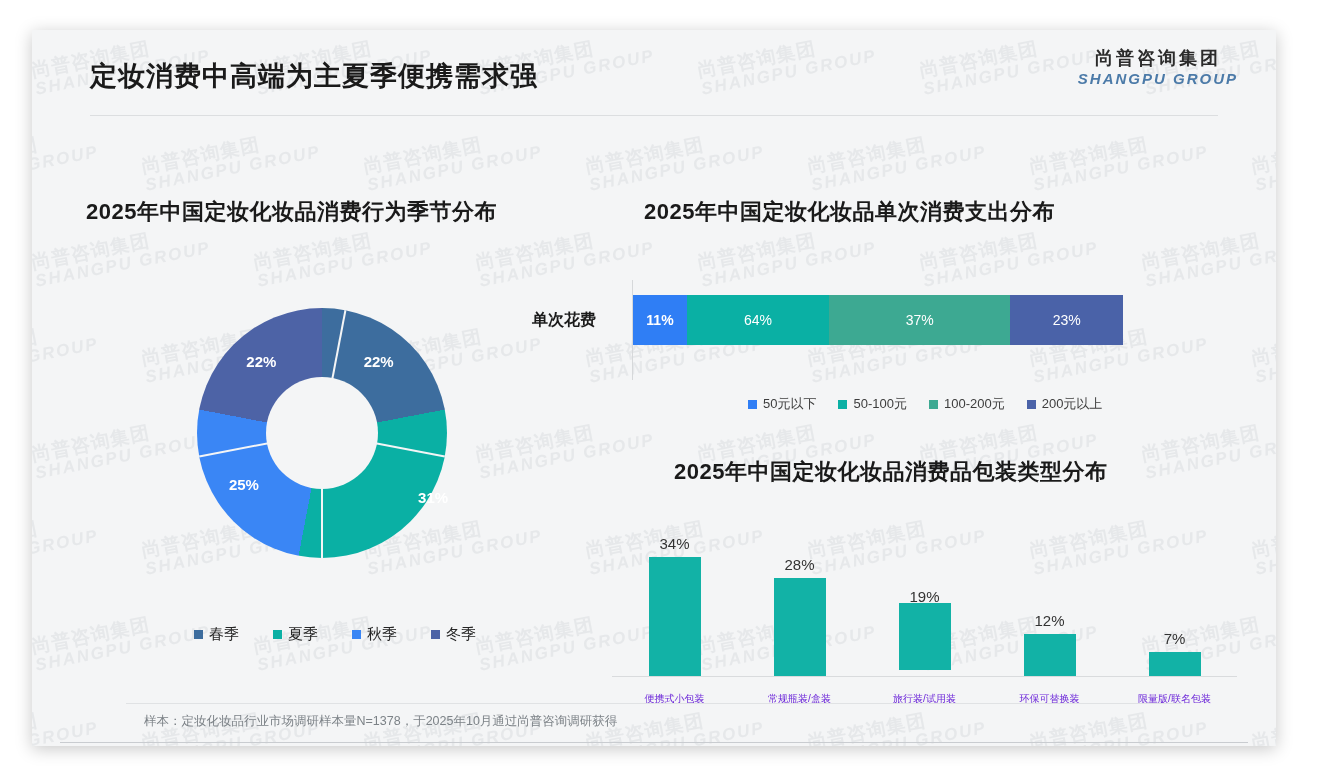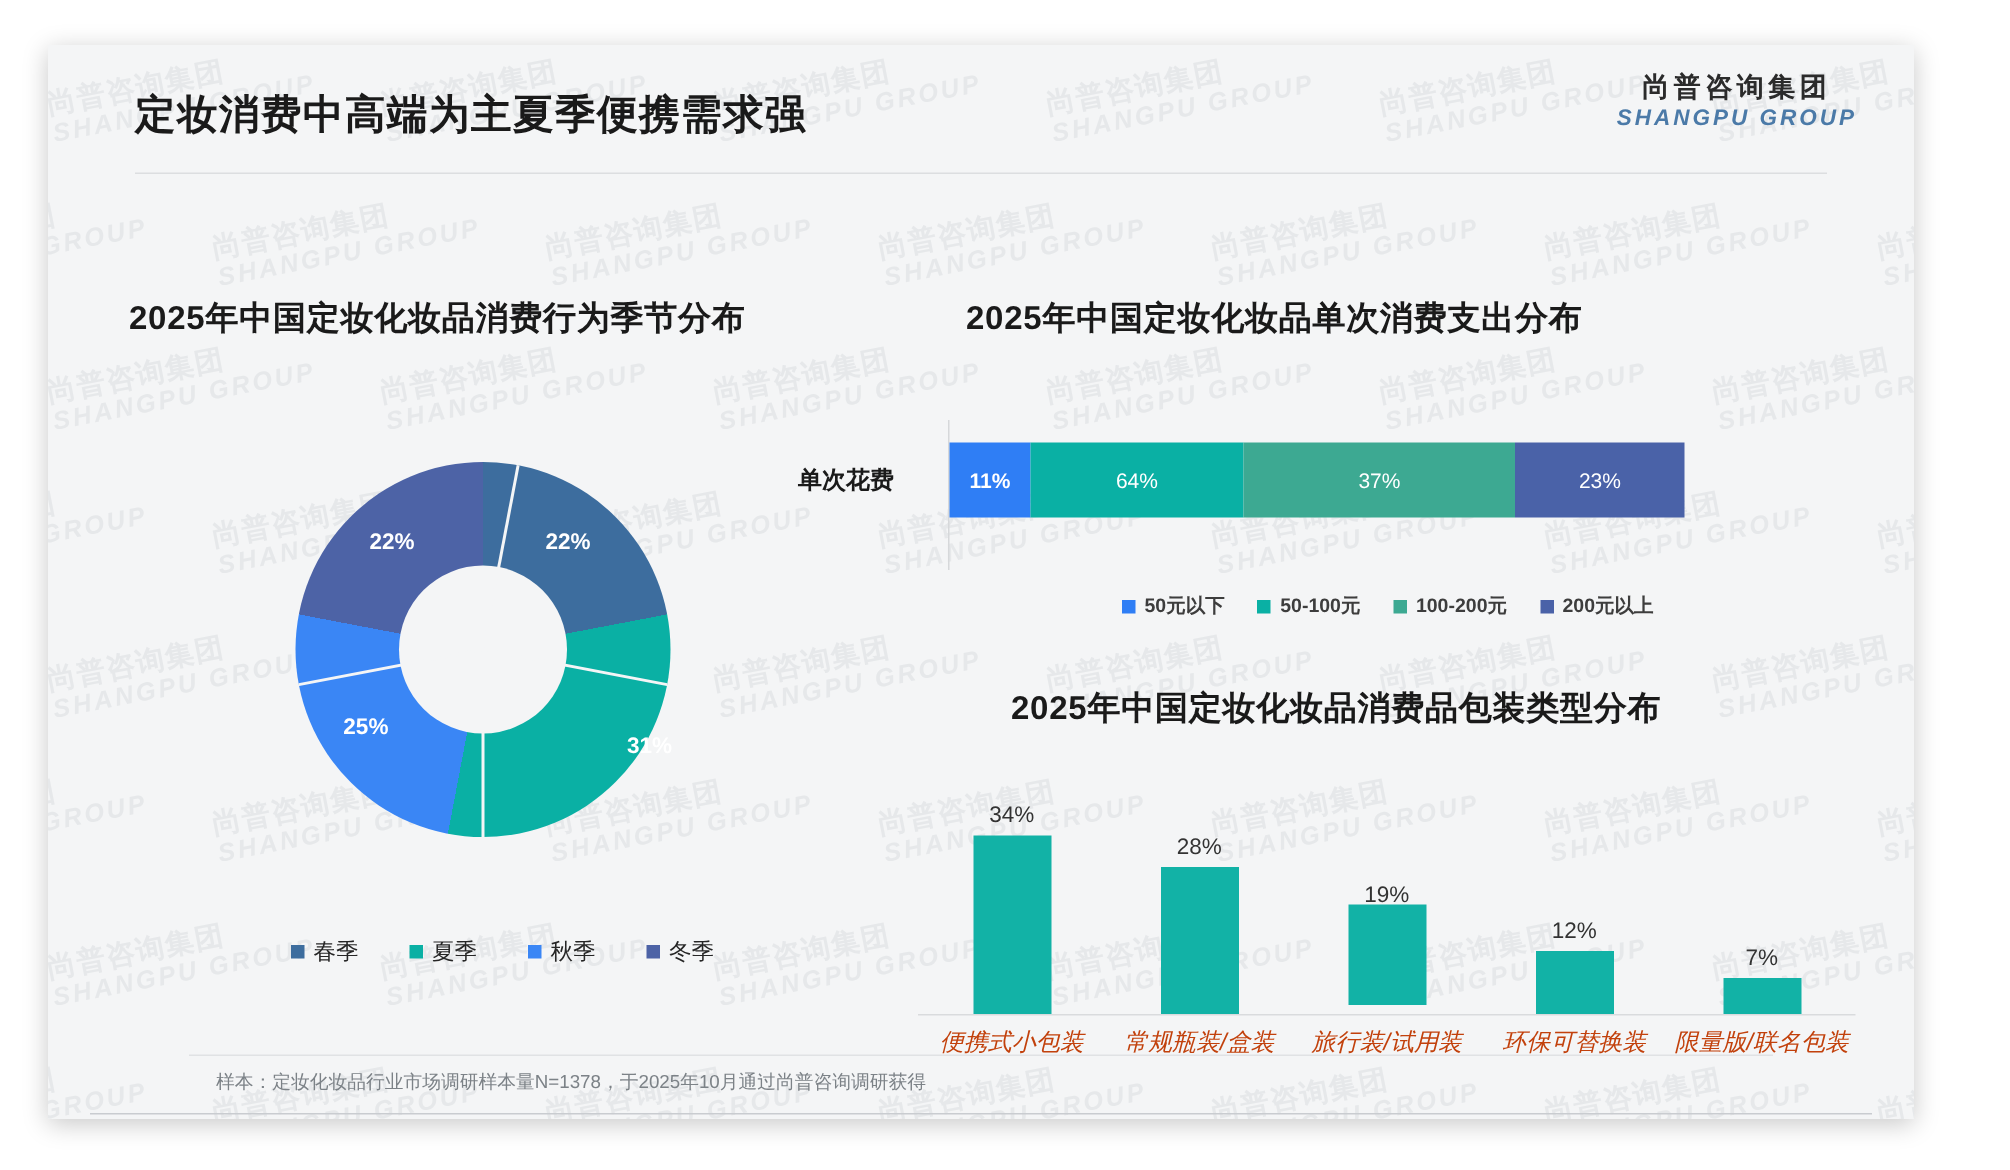--- a/index.html
+++ b/index.html
@@ -88,21 +88,21 @@
   .legend{
     position:absolute;z-index:3;display:flex;align-items:center;
   }
   .legend-item{display:flex;align-items:center;white-space:nowrap;}
   .legend-sq{
     width:9px;height:9px;display:inline-block;margin-right:6px;
   }
   #legend-season{left:162px;top:595px;gap:34px;}
   #legend-season .legend-txt{font-size:15px;color:#262626;}
   #legend-spend{left:716px;top:365px;gap:22px;}
-  #legend-spend .legend-txt{font-size:13px;color:#3d3d3d;font-weight:bold;}
+  #legend-spend .legend-txt{font-size:13px;color:#3d3d3d;}
   
   .sb-label{
     position:absolute;left:500px;top:280px;z-index:3;
     font-size:16px;font-weight:bold;color:#1a1a1a;
   }
   .sb-axis{
     position:absolute;left:600px;top:250px;width:1px;height:100px;
     background:#d6d8da;z-index:3;
   }
   .stacked-bar{
@@ -124,21 +124,21 @@
   .col{
     position:absolute;bottom:34px;width:52px;
   }
   .col-bar{width:100%;background:#12b2a6;}
   .col-val{
     position:absolute;left:50%;transform:translateX(-50%);
     font-size:15px;color:#333;white-space:nowrap;
   }
   .col-cat{
     position:absolute;left:50%;transform:translateX(-50%);
-    bottom:-30px;font-size:16px;color:#c2410c;white-space:nowrap;font-style:italic;
+    bottom:-30px;font-size:10px;color:#6d28d9;white-space:nowrap;
   }
   
   .note-rule{
     position:absolute;left:94px;right:94px;top:673px;height:1px;background:#e0e2e4;z-index:3;
   }
   .footnote{
     position:absolute;left:112px;top:683px;z-index:3;
     font-size:12.5px;color:#7c8287;
   }
   .footer-rule{

